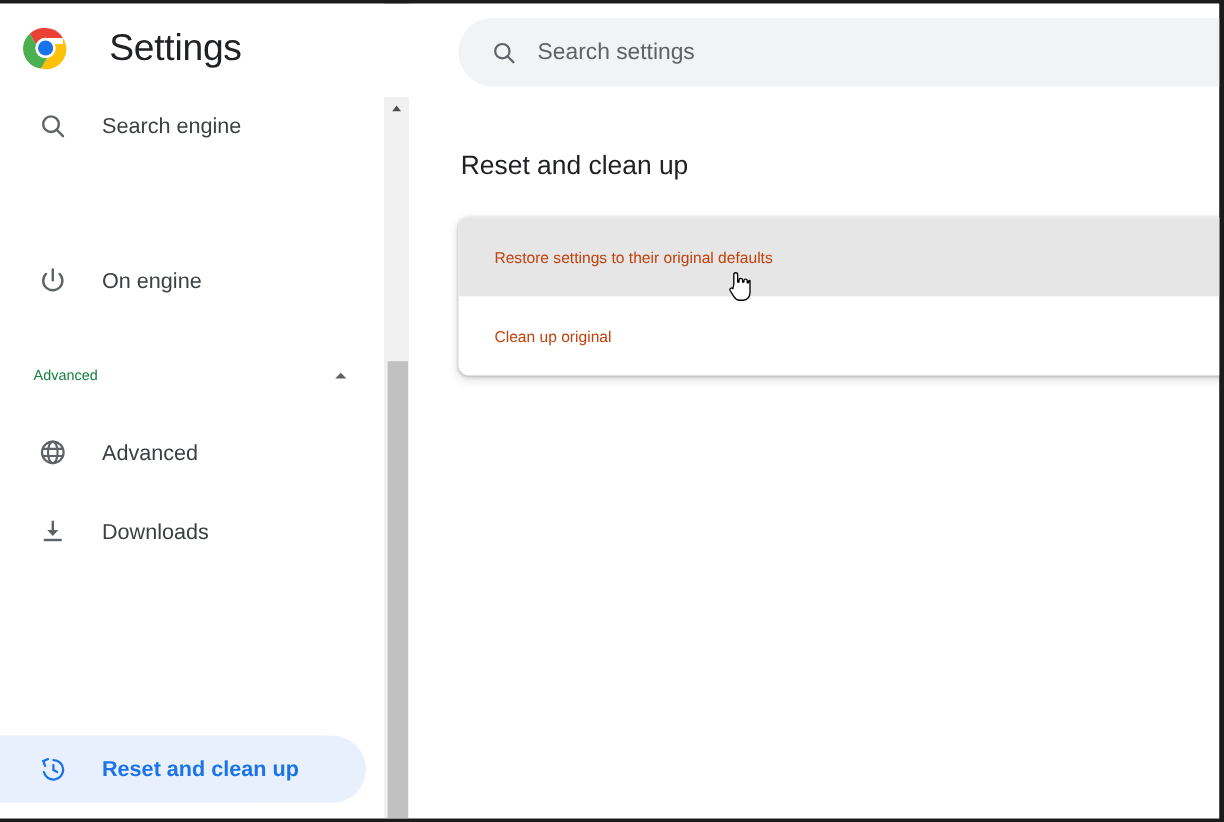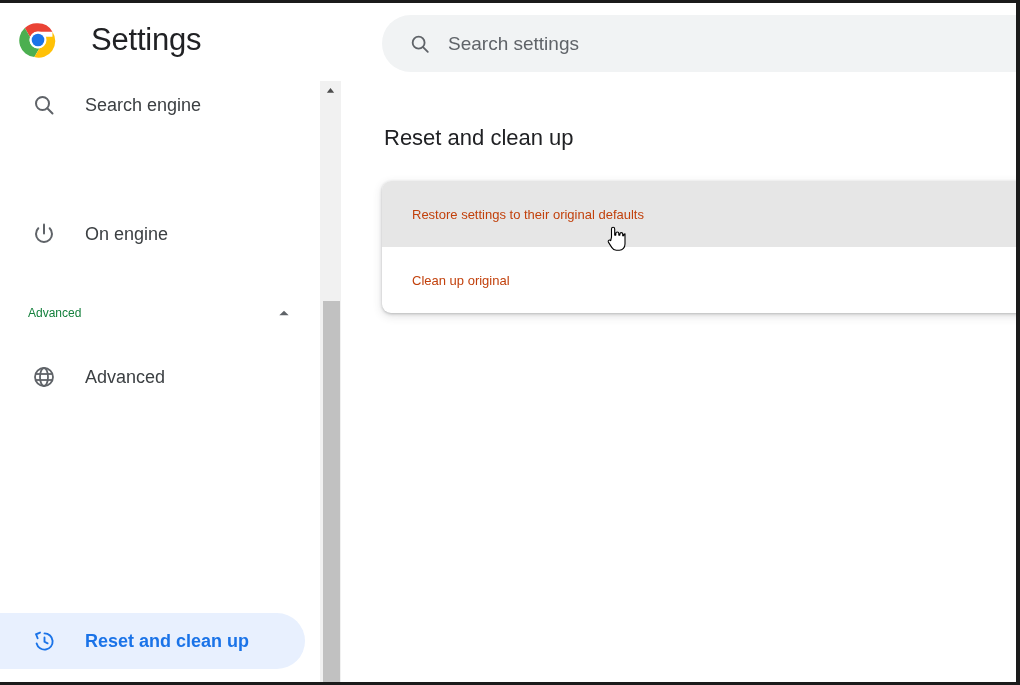--- a/index.html
+++ b/index.html
@@ -320,20 +320,29 @@
         <svg viewBox="0 0 24 24" width="24" height="24" fill="none" stroke="currentColor" stroke-width="1.8">
           <circle cx="12" cy="12" r="9"></circle>
           <ellipse cx="12" cy="12" rx="4" ry="9"></ellipse>
           <line x1="3" y1="9" x2="21" y2="9"></line>
           <line x1="3" y1="15" x2="21" y2="15"></line>
         </svg>
       </span>
       <span class="nav-label">Advanced</span>
     </div>
 
+    <div class="nav-item" style="top:412px;">
+      <span class="nav-icon">
+        <svg viewBox="0 0 24 24" width="24" height="24" fill="currentColor">
+          <path d="M11 3h2v7.6h3.6L12 15.6 7.4 10.6H11z"></path>
+          <rect x="4.5" y="18" width="15" height="2"></rect>
+        </svg>
+      </span>
+      <span class="nav-label">Downloads</span>
+    </div>
 
 
 
     <div class="nav-item selected" style="top:610px;">
       <span class="nav-icon">
         <svg viewBox="0 0 24 24" width="25" height="25" fill="none" stroke="currentColor" stroke-width="1.8" stroke-linecap="round">
           <path d="M12 4.2a7.8 7.8 0 1 1-7.55 9.7"></path>
           <polyline points="7.7,3.4 3.9,5.1 5.4,8.9" fill="none"></polyline>
           <polyline points="12,8.2 12,12.2 15,13.8"></polyline>
         </svg>

